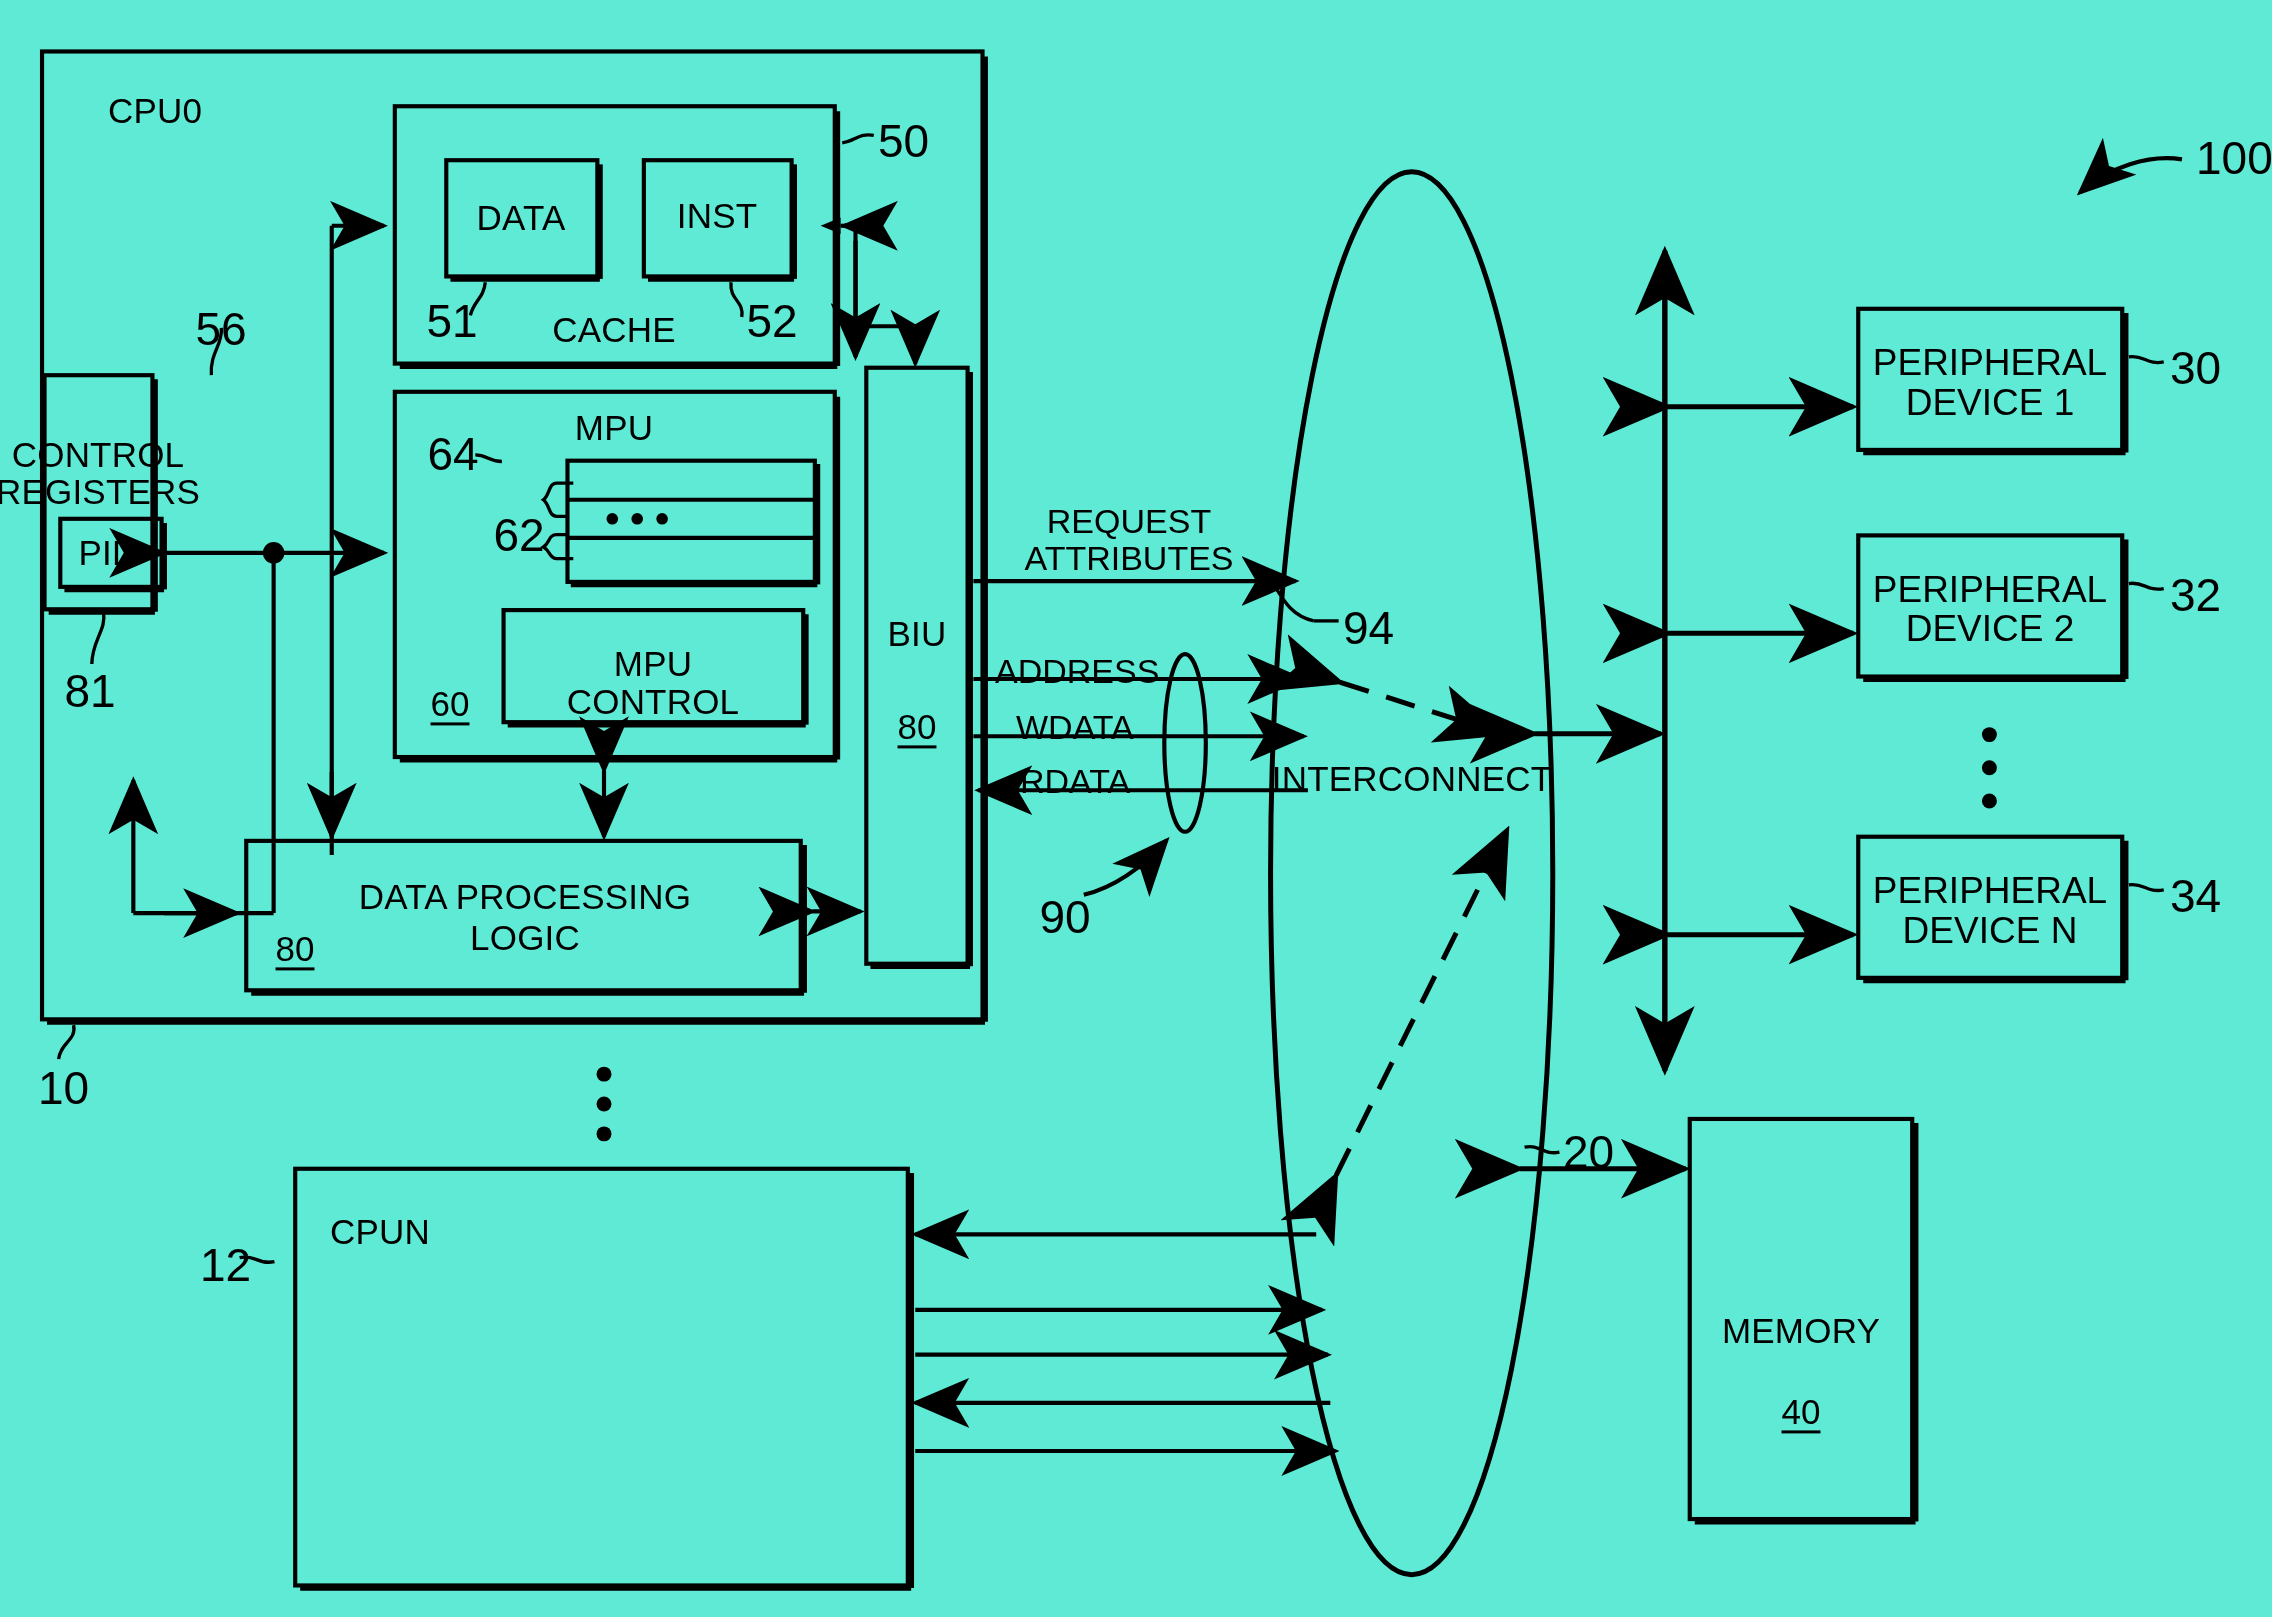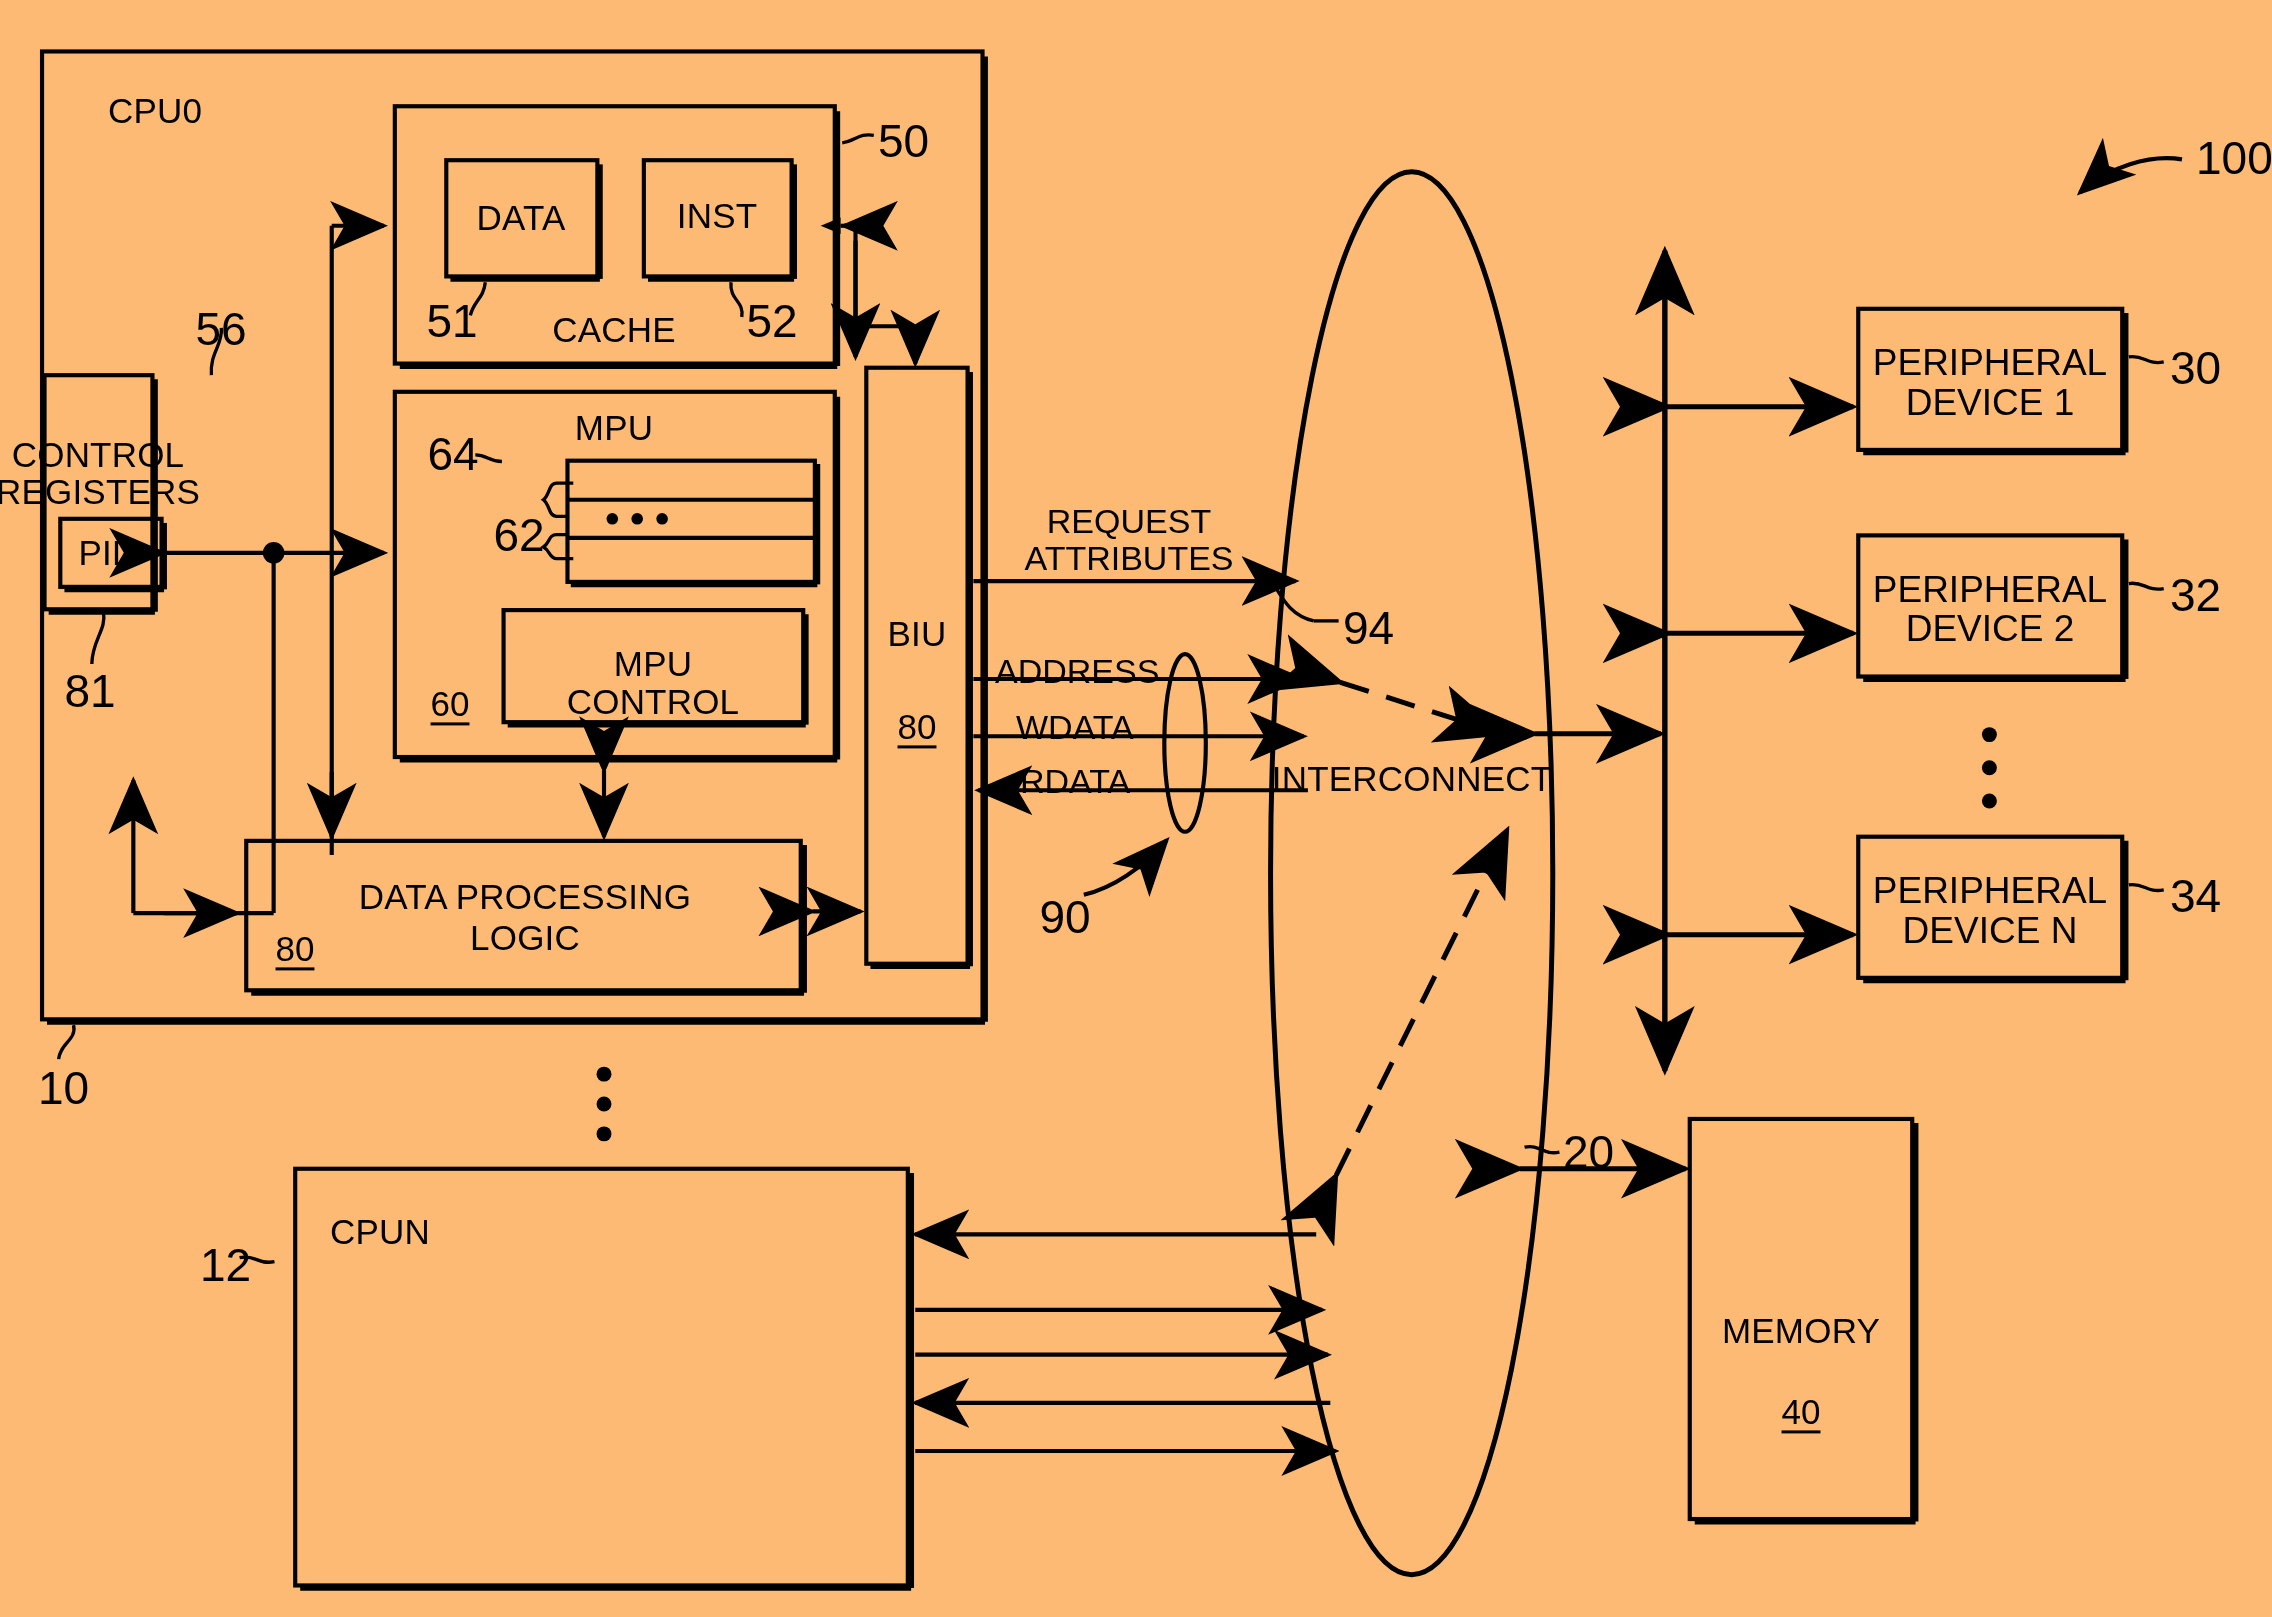--- a/index.html
+++ b/index.html
@@ -4,21 +4,21 @@
 <style>
   html, body {
     margin: 0;
     padding: 0;
     background: #ffffff;
   }
   #root {
     position: relative;
     width: 2273px;
     height: 1617px;
-    background: #fdba74;
+    background: #5eead4;
     font-family: "Liberation Sans", sans-serif;
     overflow: hidden;
   }
   svg.layer {
     position: absolute;
     left: 0;
     top: 0;
     width: 2273px;
     height: 1617px;
   }

